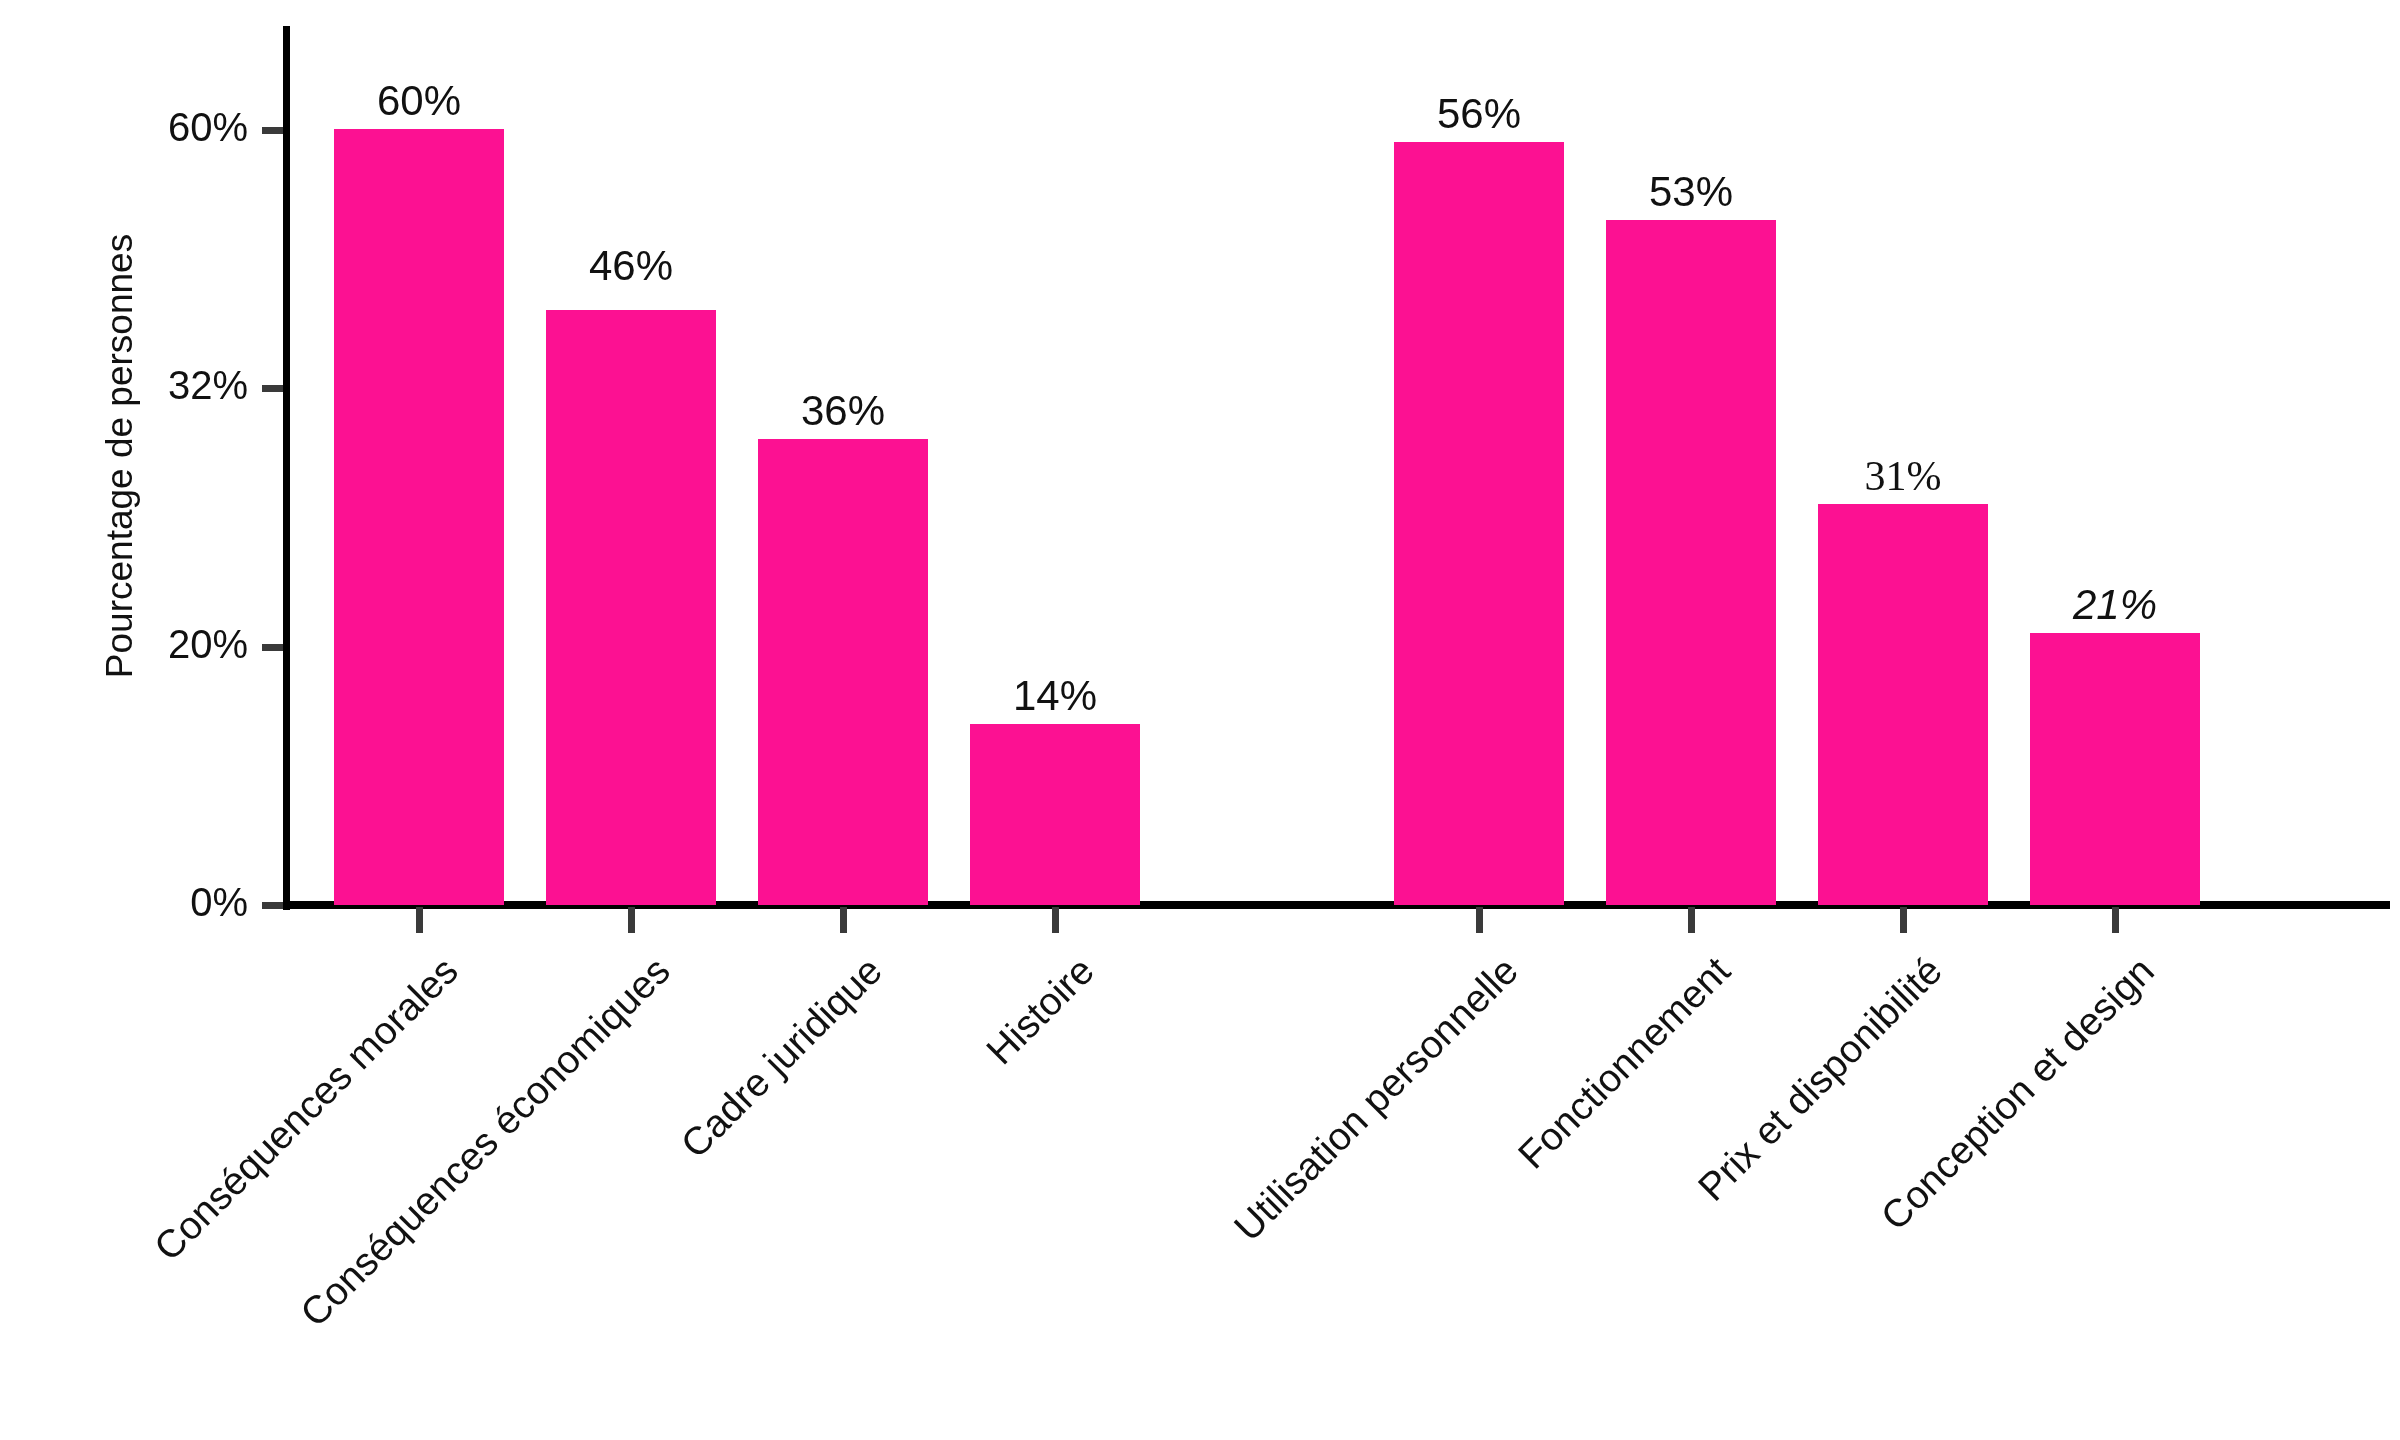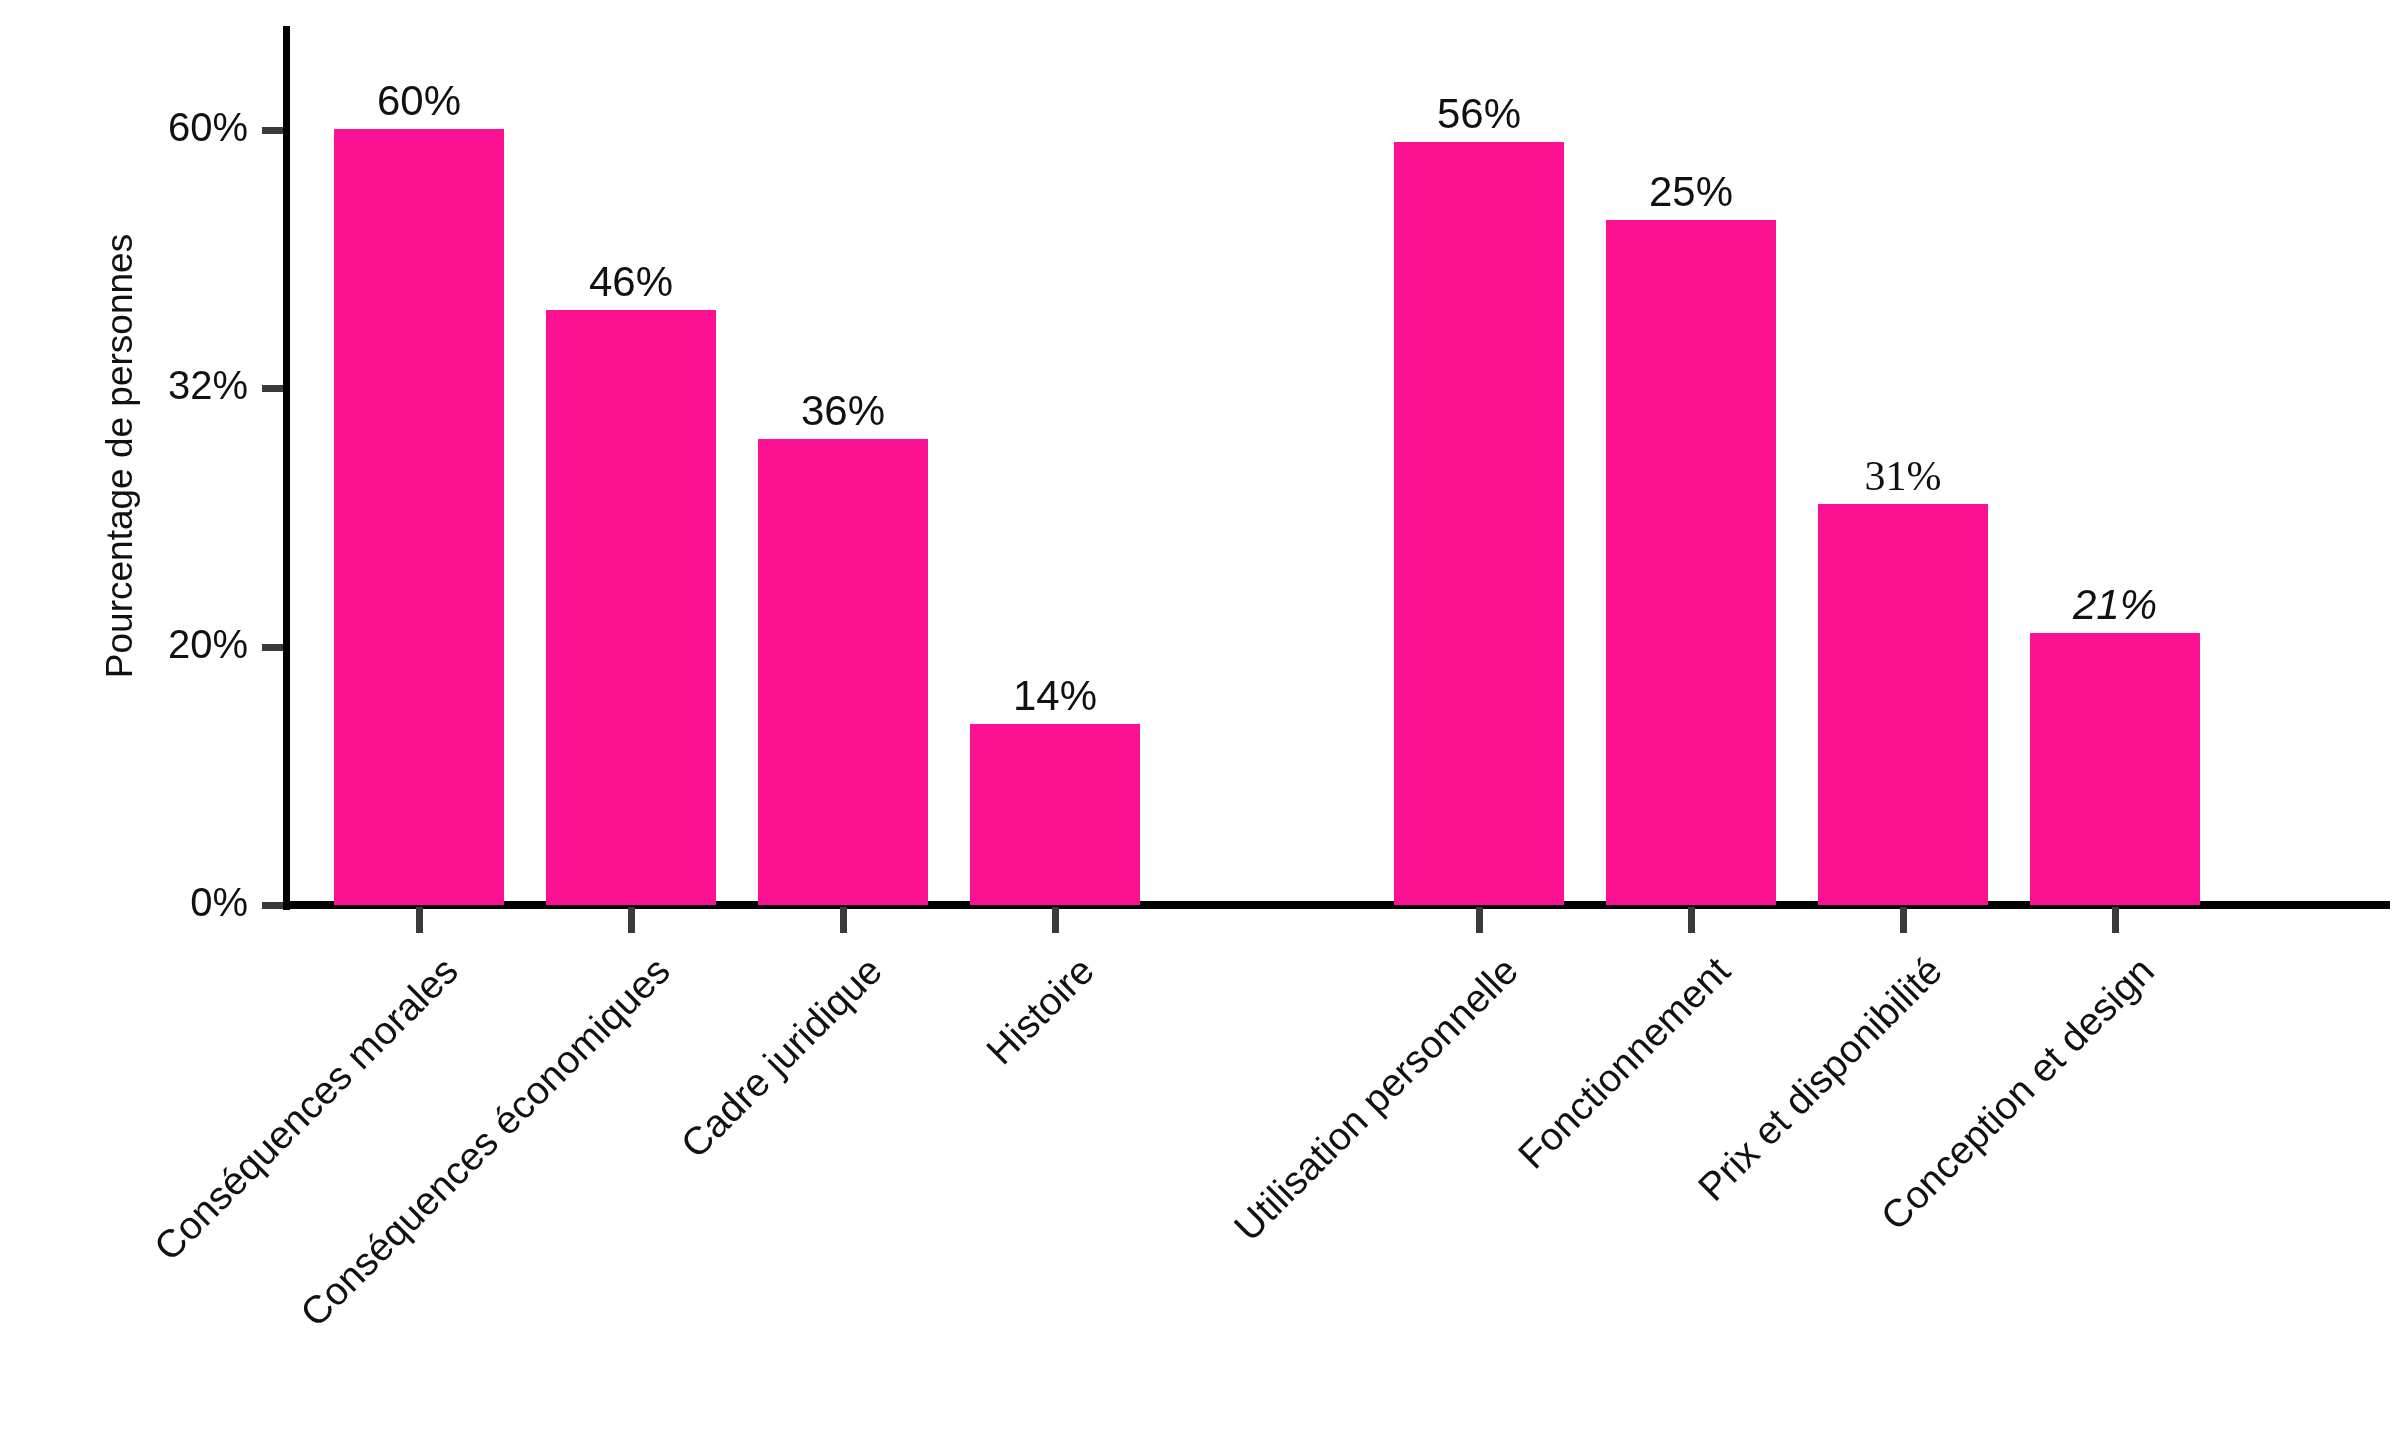--- a/index.html
+++ b/index.html
@@ -126,33 +126,33 @@
   <div class="y-tick" style="top: 127px;"></div>
   <div class="y-tick-label" style="top: 107px;">60%</div>
 
   <div class="axis-line-y"></div>
   <div class="axis-line-x"></div>
 
   <div class="bar" style="left: 334px; width: 170px; height: 776px;"></div>
   <div class="bar-value" style="left: 334px; width: 170px; top: 80px;">60%</div>
 
   <div class="bar" style="left: 546px; width: 170px; height: 595px;"></div>
-  <div class="bar-value" style="left: 546px; width: 170px; top: 261px;">46%</div>
+  <div class="bar-value" style="left: 546px; width: 170px; top: 245px;">46%</div>
 
   <div class="bar" style="left: 758px; width: 170px; height: 466px;"></div>
   <div class="bar-value" style="left: 758px; width: 170px; top: 390px;">36%</div>
 
   <div class="bar" style="left: 970px; width: 170px; height: 181px;"></div>
   <div class="bar-value" style="left: 970px; width: 170px; top: 675px;">14%</div>
 
   <div class="bar" style="left: 1394px; width: 170px; height: 763px;"></div>
   <div class="bar-value" style="left: 1394px; width: 170px; top: 93px;">56%</div>
 
   <div class="bar" style="left: 1606px; width: 170px; height: 685px;"></div>
-  <div class="bar-value" style="left: 1606px; width: 170px; top: 171px;">25%</div>
+  <div class="bar-value" style="left: 1606px; width: 170px; top: 171px;">53%</div>
 
   <div class="bar" style="left: 1818px; width: 170px; height: 401px;"></div>
   <div class="bar-value" style="left: 1818px; width: 170px; top: 455px; font-family: Liberation Serif, serif;">31%</div>
 
   <div class="bar" style="left: 2030px; width: 170px; height: 272px;"></div>
   <div class="bar-value" style="left: 2030px; width: 170px; top: 584px; font-style: italic;">21%</div>
 
   <div class="x-tick" style="left: 416px;"></div>
   <div class="x-tick" style="left: 628px;"></div>
   <div class="x-tick" style="left: 840px;"></div>

